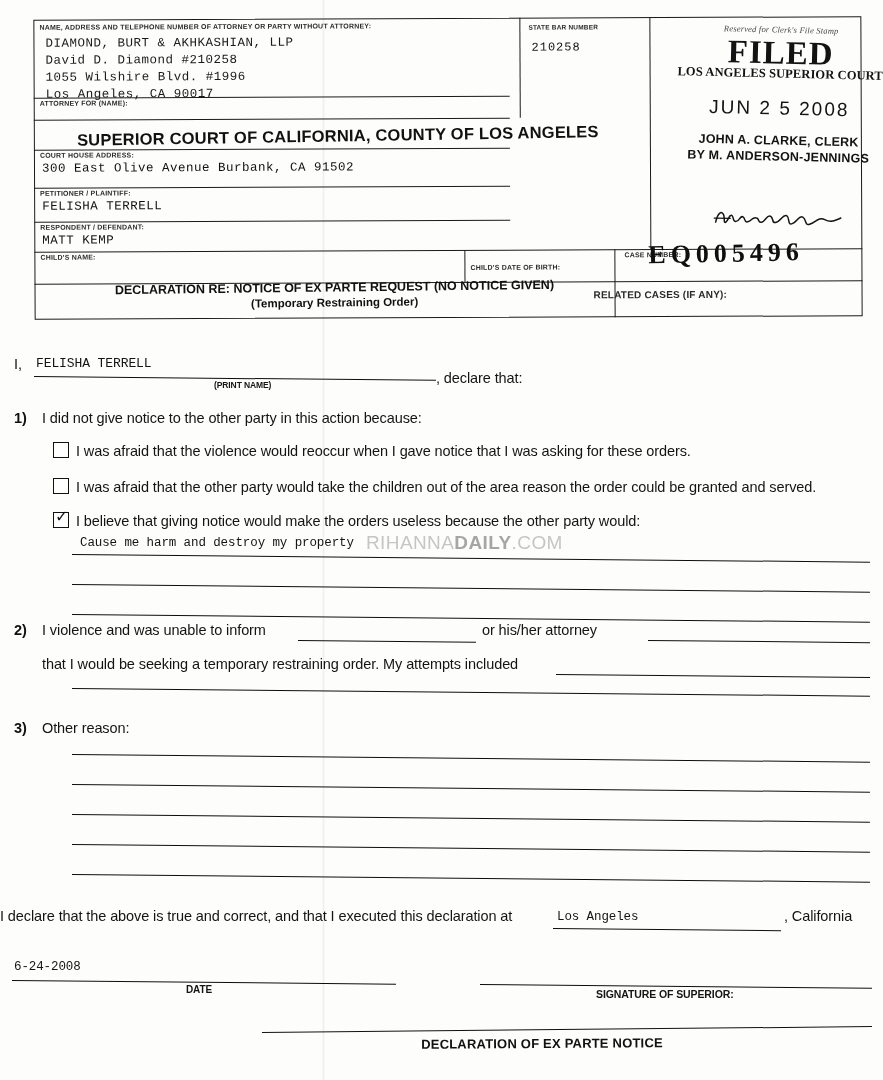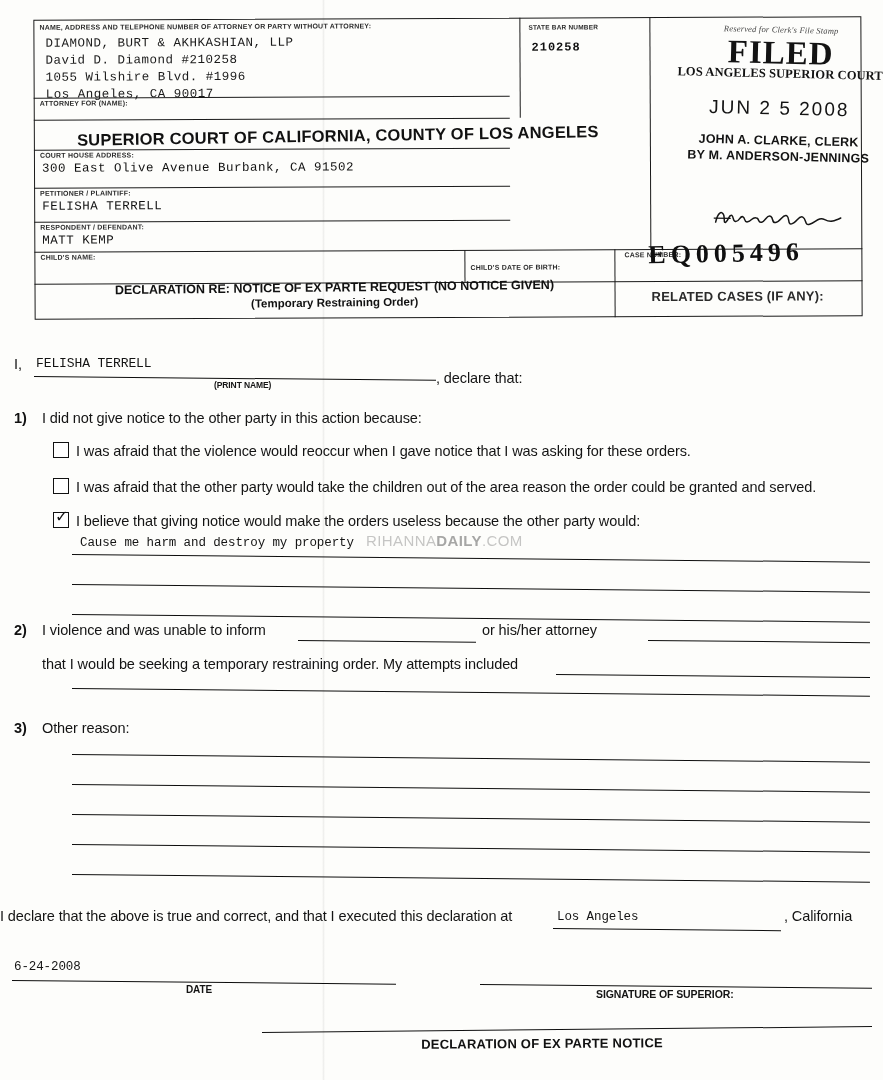--- a/index.html
+++ b/index.html
@@ -49,21 +49,21 @@
   .cell { position: absolute; }
   .cell-line { position:absolute; left:0; right:0; border-top:1.5px solid #1a1a1a; }
   .vline { position: absolute; width: 0; border-left: 1.5px solid #1a1a1a; }
 
   #attyblock { left: 6px; top: 4px; width: 470px; }
   #attyblock .tinylabel { display:block; margin-bottom: 5px; font-size:7px; }
   .atty-lines { font-size: 12.5px; line-height: 17px; padding-left: 6px; }
 
   #sbn { left: 492px; top: 6px; width: 118px; }
   #sbn .tinylabel { font-size: 6.5px; display:block; padding-left:3px;}
-  #sbn .val { font-family:"Liberation Mono", monospace; font-size: 12px; padding-left: 6px; margin-top: 10px; letter-spacing:1px;font-weight:bold;}
+  #sbn .val { font-family:"Liberation Mono", monospace; font-size: 12px; padding-left: 6px; margin-top: 10px; letter-spacing:1px;}
 
   
   .stamp {
     position: absolute;
     left: 630px; top: 8px; width: 232px;
     text-align: center;
     transform: rotate(1.6deg);
     color: #131313;
   }
   .stamp-reserved {
@@ -133,21 +133,21 @@
   .caseno-label { position:absolute; left: 590px; top: 234px; font-size:7px; font-weight:600; letter-spacing:0.2px;}
   .caseno-val {
     position:absolute; left: 614px; top: 222px;
     font-family: "Liberation Serif", serif;
     font-weight: 700;
     font-size: 26px;
     letter-spacing: 5px;
     transform: rotate(-0.9deg);
     color: #0f0f0f;
   }
-  .related-label { position:absolute; left: 617px; top: 272px; font-size:13px; font-weight:600;}
+  .related-label { position:absolute; left: 559px; top: 272px; font-size:10px; font-weight:600;}
 
   .doctitle {
     position: absolute;
     left: 10px; top: 262px; width: 580px;
     text-align: center;
     font-size: 12.5px;
     font-weight: 700;
     line-height: 15px;
     transform: rotate(-0.45deg);
   }
@@ -179,21 +179,21 @@
     left: 1px; top: -4px;
     font-size: 16px;
     line-height: 16px;
     color: #111;
     font-family: "DejaVu Sans", sans-serif;
   }
 
   .watermark {
     position: absolute;
     left: 366px; top: 535px;
-    font-size: 15px;
+    font-size: 19px;
     letter-spacing: 0.4px;
     color: rgba(120,120,120,0.42);
     font-family: "Liberation Sans", sans-serif;
     white-space: nowrap;
     pointer-events: none;
   }
   .watermark b { color: rgba(95,95,95,0.55); font-weight: 700; }
 
   
   .fold {

